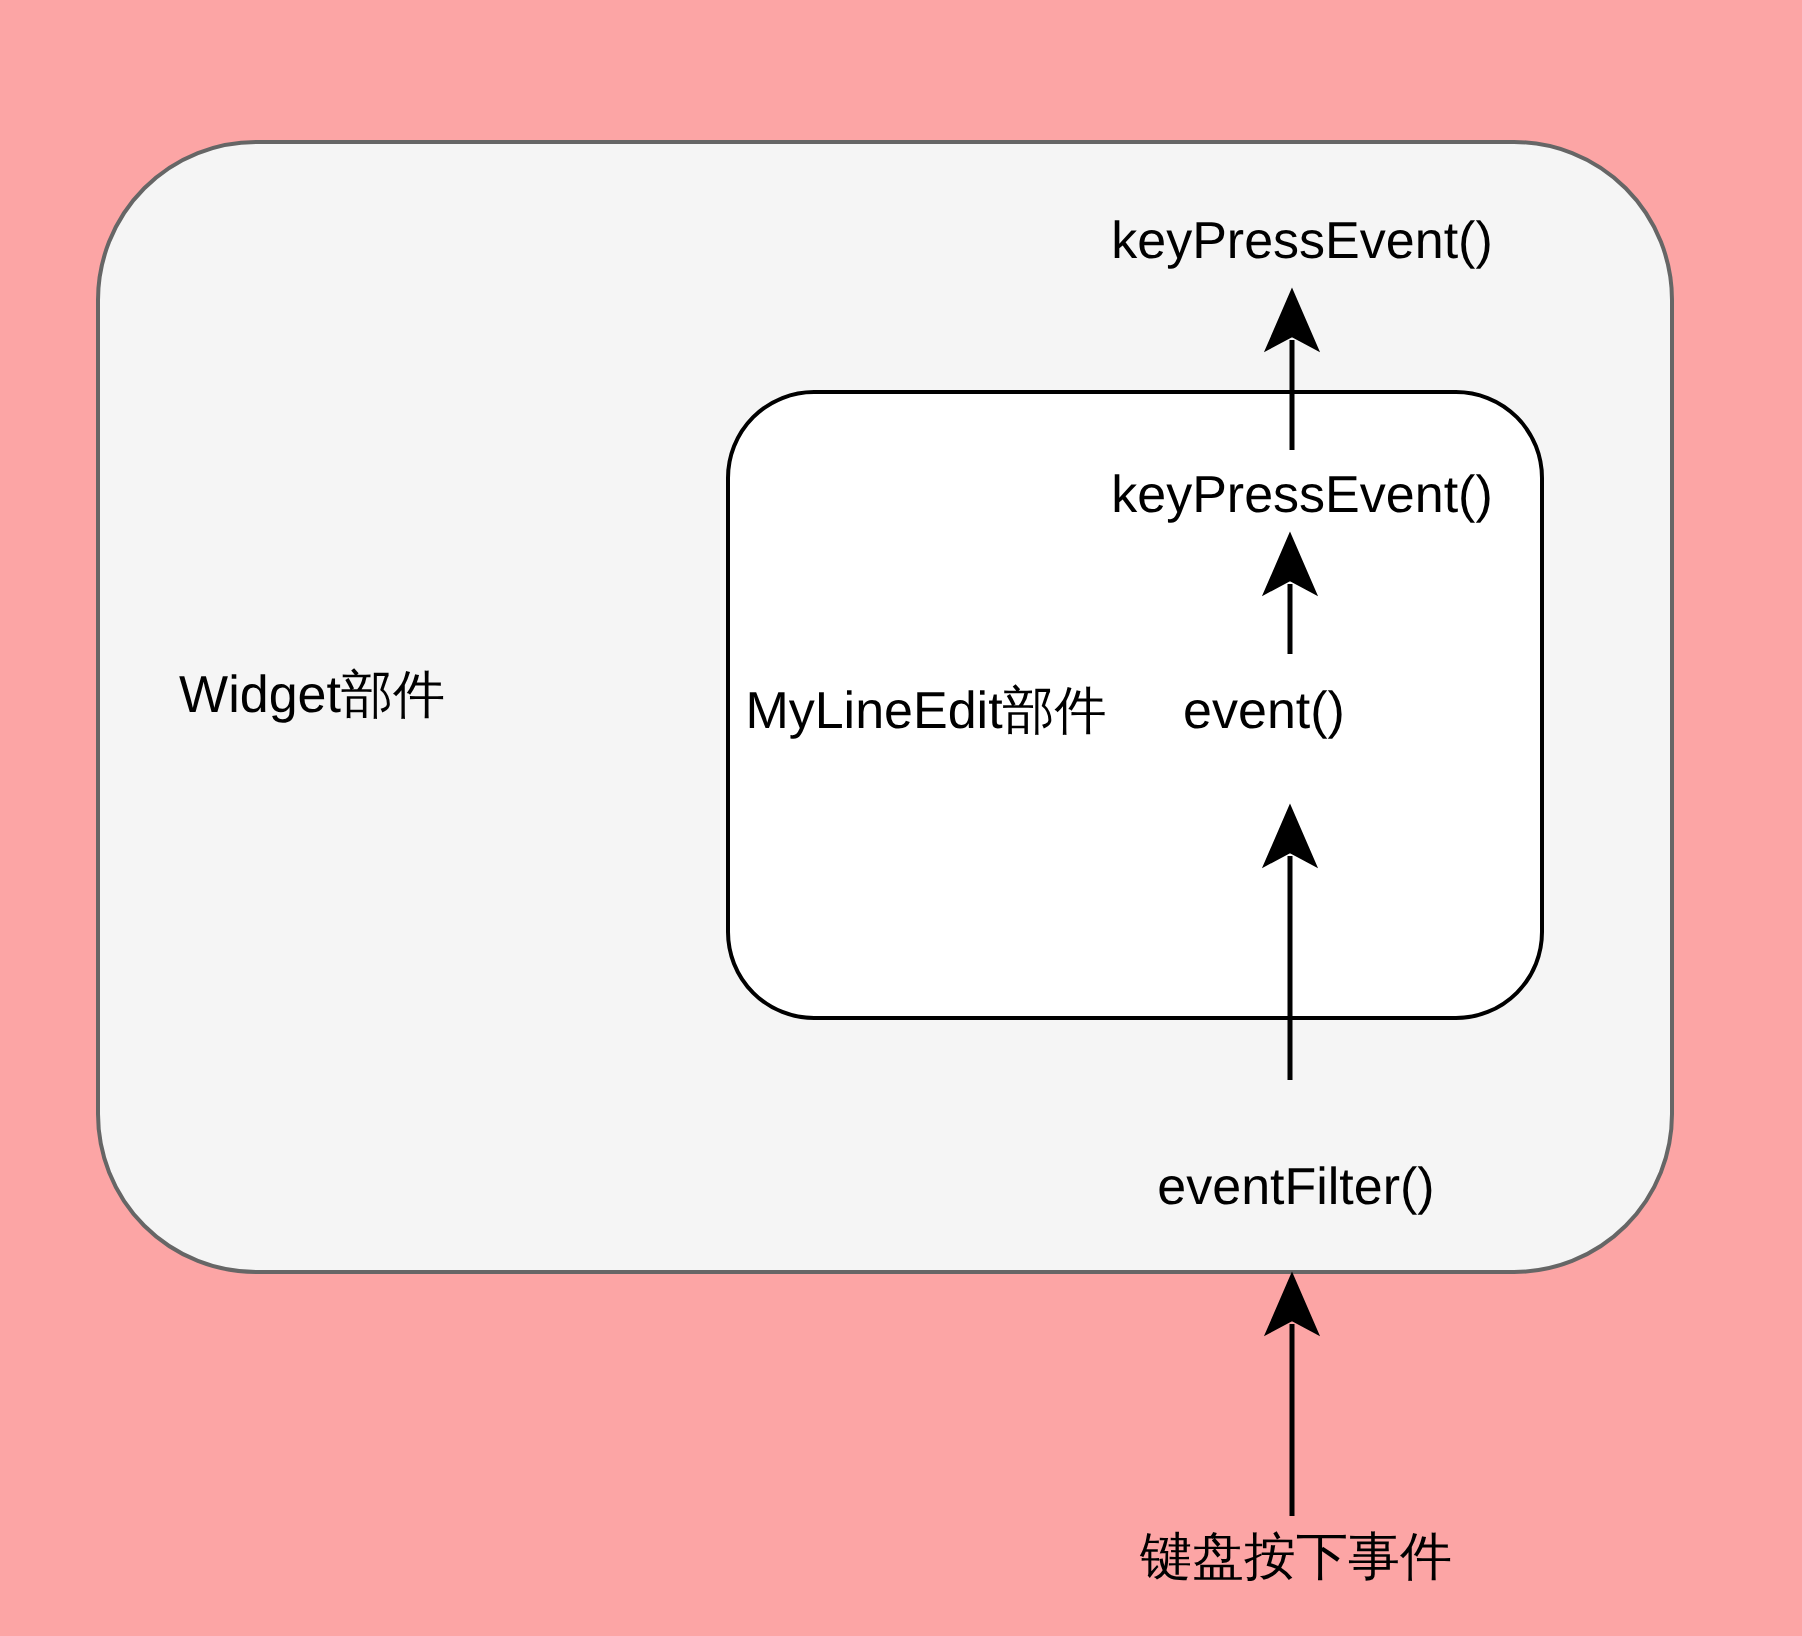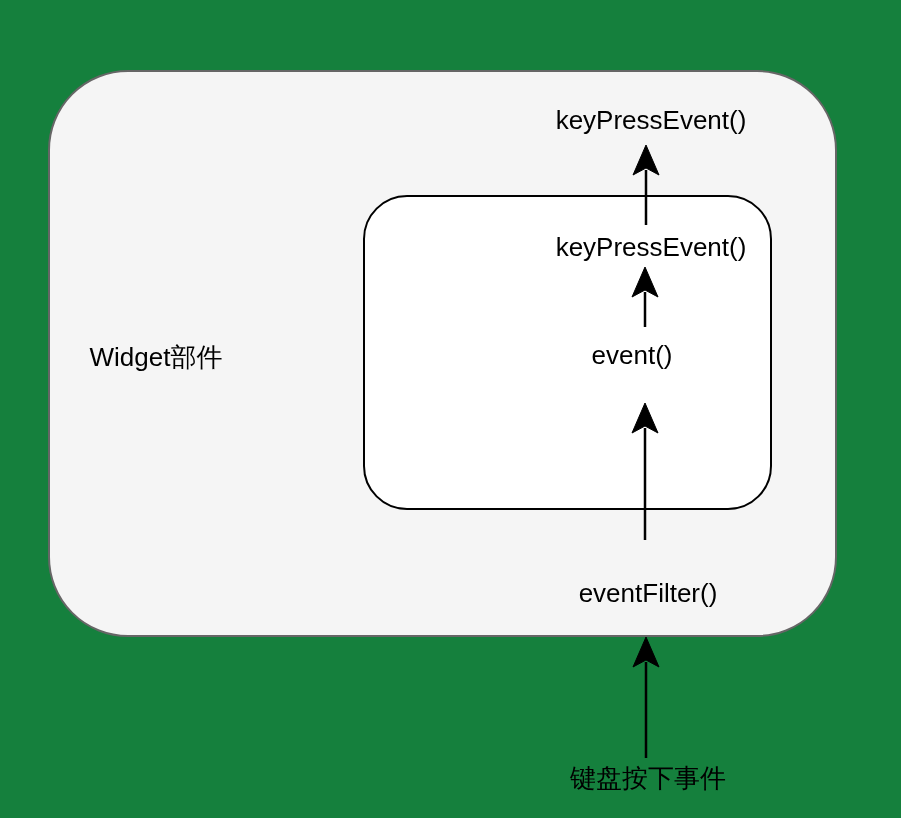--- a/index.html
+++ b/index.html
@@ -4,21 +4,21 @@
 <style>
   html, body {
     margin: 0;
     padding: 0;
     background: #ffffff;
   }
   .canvas {
     position: relative;
     width: 901px;
     height: 818px;
-    background: #15803d;
+    background: #fca5a5;
     font-family: "Liberation Sans", sans-serif;
     overflow: hidden;
   }
   .outer-box {
     position: absolute;
     left: 48px;
     top: 70px;
     width: 789px;
     height: 567px;
     box-sizing: border-box;
@@ -82,22 +82,23 @@
     <g stroke="#000000" fill="#000000" stroke-width="2.5">
       <line x1="646" y1="758" x2="646" y2="662"></line>
       <polygon points="646,637 633,667 646,660 659,667" stroke-width="1"></polygon>
     </g>
   </svg>
 
   <div class="label" style="left:651px; top:121px;">keyPressEvent()</div>
 
   <div class="label" style="left:651px; top:248px;">keyPressEvent()</div>
 
-  <div class="label" style="left:156px; top:358px;text-align:center;">Widget部件</div>
+  <div class="label" style="left:156px; top:348px;text-align:center;">Widget部件</div>
 
+  <div class="label" style="left:463px; top:356px;">MyLineEdit部件</div>
 
   <div class="label" style="left:632px; top:356px;">event()</div>
 
   <div class="label" style="left:648px; top:594px;">eventFilter()</div>
 
   <div class="label" style="left:648px; top:779px;">键盘按下事件</div>
 
 </div>
 
 </body></html>

